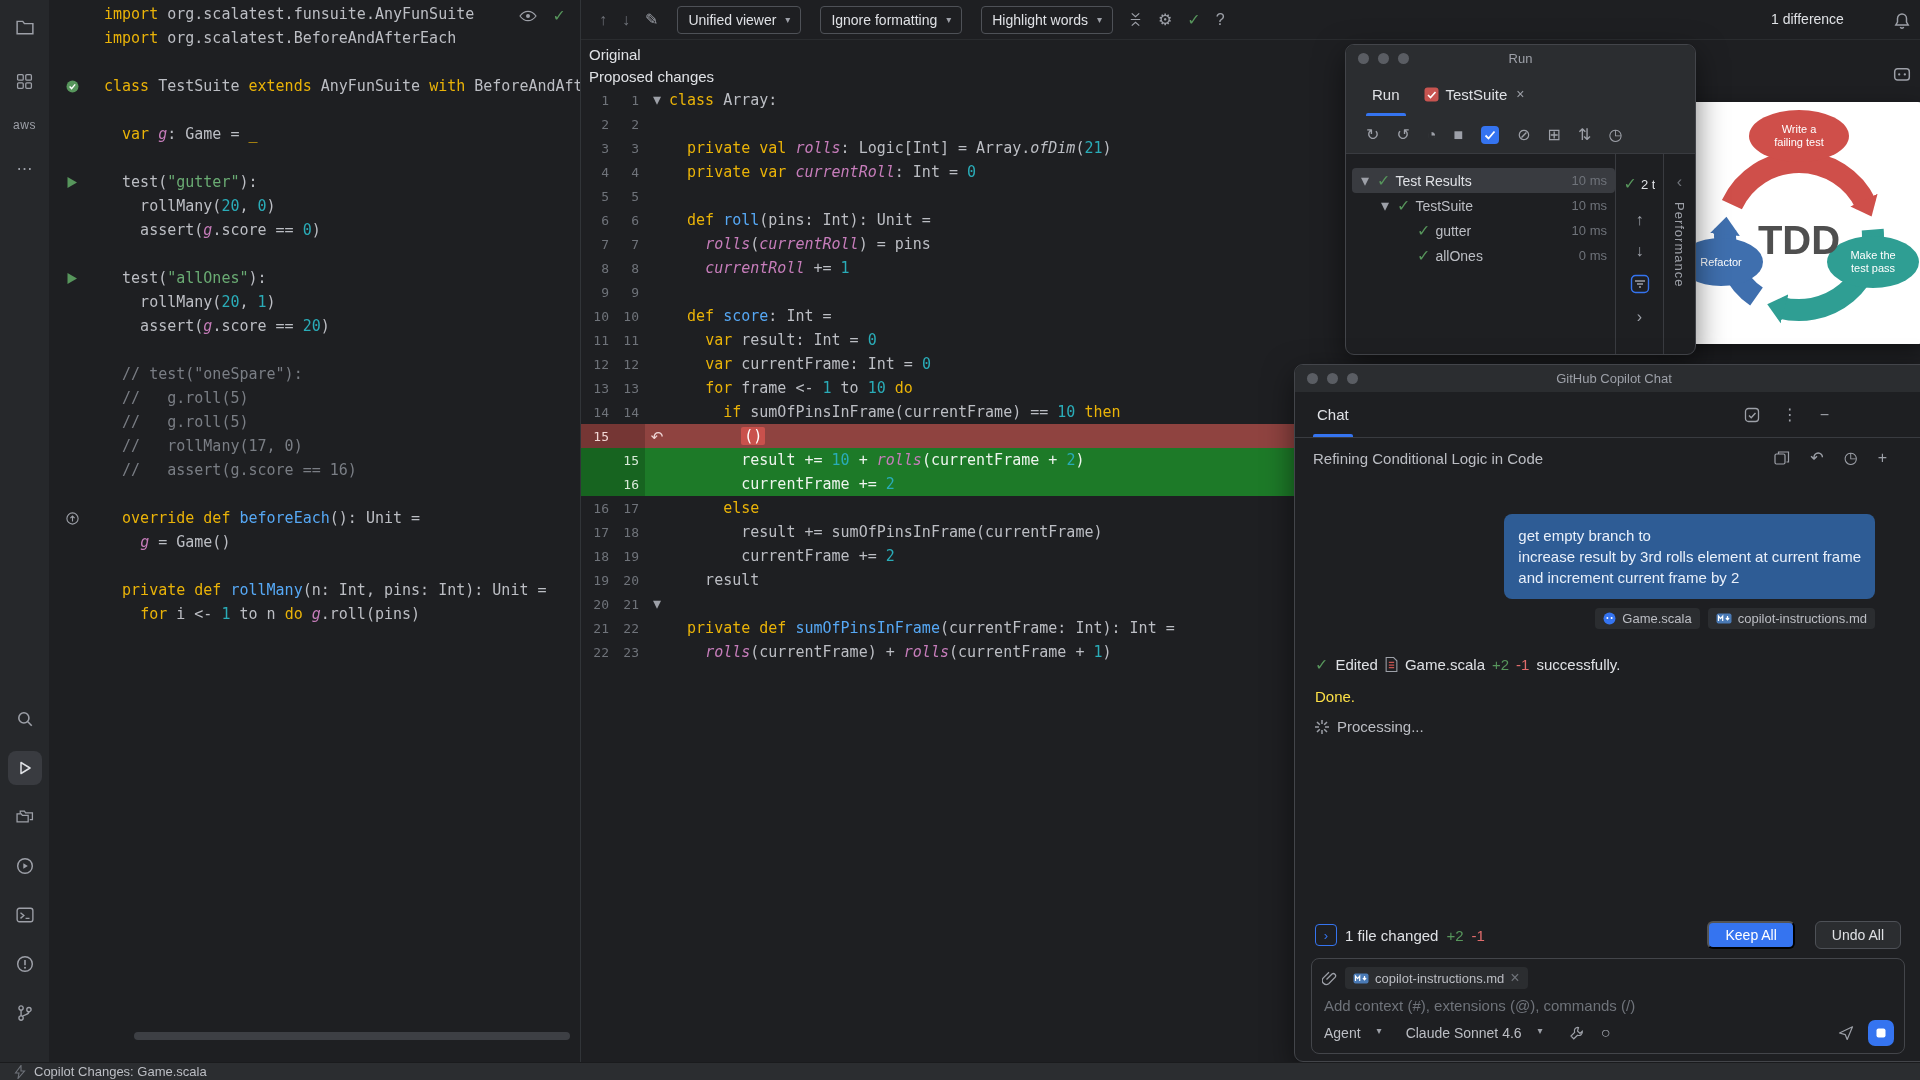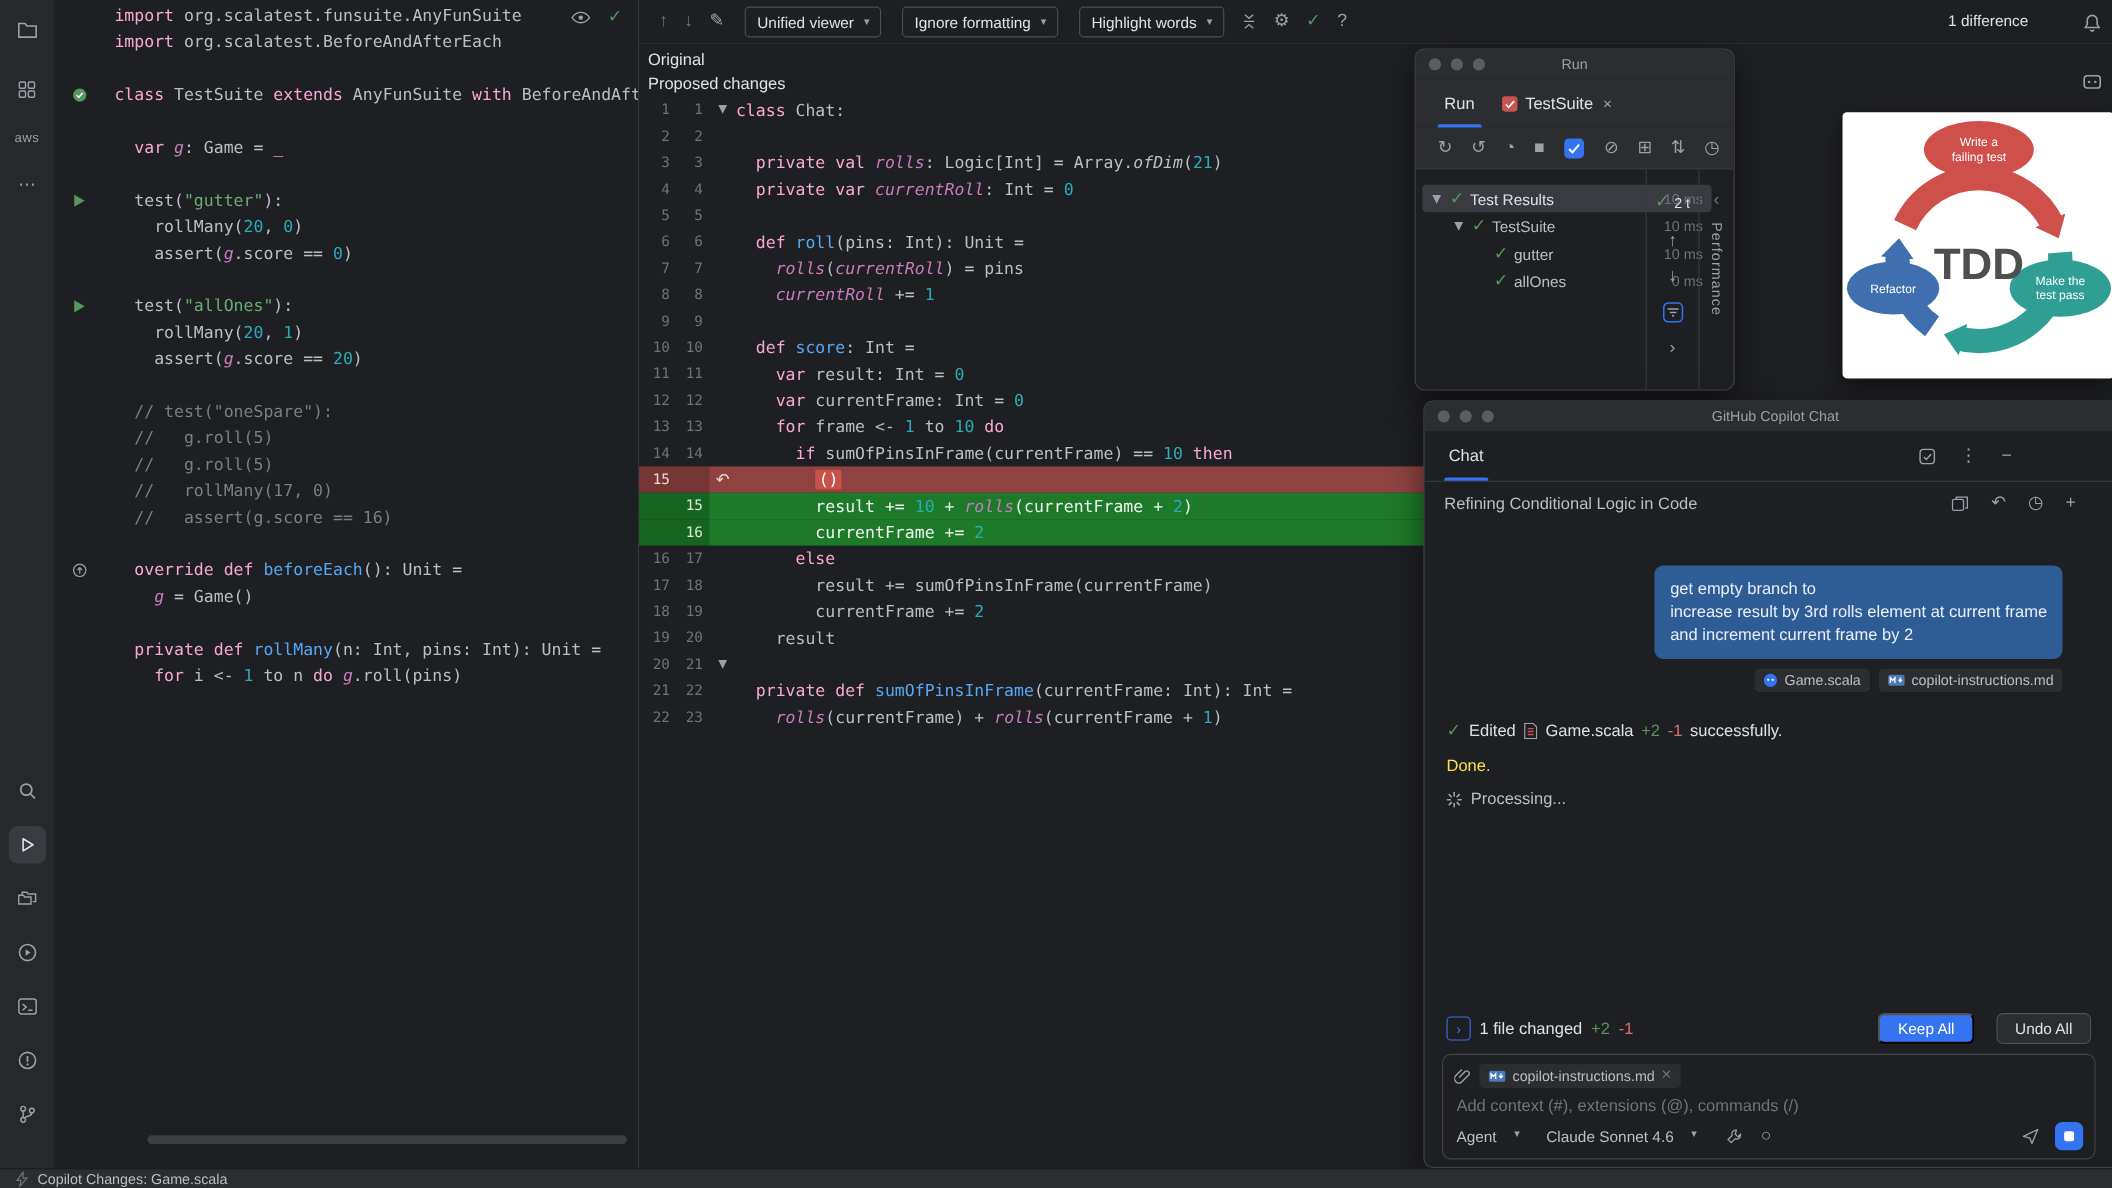--- a/index.html
+++ b/index.html
@@ -20,21 +20,21 @@
   #ab-top .ic, #ab-bottom .ic { width:34px; height:34px; }
   .ic-run-active { background:#393b40; border-radius:8px; }
   .aws-text { font-size:12px; color:#9da0a8; letter-spacing:.5px; }
 
   
   .left-editor { position:absolute; left:49px; top:0; width:531px; bottom:18px; background:#1e1f22; overflow:hidden; }
   #ed-lines { position:absolute; top:2px; left:0; right:0; }
   .ed-line { position:relative; height:24px; display:flex; align-items:center; padding-left:55px; }
   .ed-gutter { position:absolute; left:10px; width:26px; display:flex; justify-content:center; }
   .code { font-family:"DejaVu Sans Mono", monospace; font-size:15px; white-space:pre; }
-  .tk-k { color:#f9a8d4; }
+  .tk-k { color:#eab308; }
   .tk-s { color:#6aab73; }
   .tk-n { color:#2aacb8; }
   .tk-c { color:#7a7e85; }
   .tk-f { color:#56a8f5; }
   .tk-v { color:#c77dbb; font-style:italic; }
   .tk-p { color:#bcbec4; }
   .tk-i { color:#bcbec4; font-style:italic; }
   .tk-x { background:#c9514c; color:#fff; border-radius:2px; padding:0 3px; }
   .inspect { position:absolute; top:8px; right:14px; display:flex; gap:16px; align-items:center; }
   .hscroll { position:absolute; bottom:22px; left:85px; right:10px; height:8px; border-radius:4px; background:#4e5157; opacity:.65; }
@@ -62,21 +62,21 @@
   #tr-icons { position:absolute; right:9px; top:12px; display:flex; flex-direction:column; gap:36px; align-items:center; }
 
   
   .fwin { position:absolute; background:#1e1f22; border:1px solid #43454a; border-radius:9px; box-shadow:0 10px 30px rgba(0,0,0,.5); overflow:hidden; }
   .mac-titlebar { height:27px; background:#2b2d30; position:relative; display:flex; align-items:center; justify-content:center; }
   .mac-dots { position:absolute; left:12px; top:8px; display:flex; gap:9px; }
   .mac-dot { width:11px; height:11px; border-radius:50%; background:#5a5d63; }
   .win-title { font-size:13px; color:#9da0a8; }
 
   
-  .run-window { left:1286px; top:44px; width:291px; height:311px; z-index:20; }
+  .run-window { left:1345px; top:44px; width:351px; height:311px; z-index:20; }
   .run-tabs { height:44px; background:#2b2d30; display:flex; align-items:stretch; padding-left:14px; }
   .rtab { position:relative; display:flex; align-items:center; gap:7px; padding:0 12px; font-size:15px; color:#dfe1e5; }
   .rtab.active::after { content:""; position:absolute; left:6px; right:6px; bottom:0; height:3px; background:#3574f0; border-radius:2px 2px 0 0; }
   .tclose { font-size:14px; color:#9da0a8; margin-left:2px; }
   .run-toolbar { height:38px; background:#2b2d30; border-bottom:1px solid #393b40; display:flex; align-items:center; gap:17px; padding-left:20px; }
   .run-body { position:absolute; top:109px; left:0; right:0; bottom:0; }
   #run-tree { position:absolute; top:14px; left:6px; width:263px; }
   .tr-row { height:25px; display:flex; align-items:center; gap:5px; border-radius:4px; font-size:14px; color:#bcbec4; padding-right:8px; }
   .tr-row.selected { background:#393b40; color:#dfe1e5; }
   .tr-chev { width:14px; font-size:11px; color:#9da0a8; text-align:center; }
@@ -371,21 +371,21 @@
       <div data-name="original-label">Original</div>
       <div data-name="proposed-label">Proposed changes</div>
     </div>
     <div id="diff-rows" data-name="diff-code">
         <div class="drow" data-name="diff-row">
           <span class="dl">1</span>
           <span class="dr">1</span>
           <span class="dfold" data-name="fold-region-icon">
             <span class="ic ic-chev-down" data-name="chev-down-icon">▾</span>
           </span>
-          <span class="dcode"><span class="tk-k">class</span><span class="tk-p"> Chat:</span></span>
+          <span class="dcode"><span class="tk-k">class</span><span class="tk-p"> Array:</span></span>
         </div>
         <div class="drow" data-name="diff-row">
           <span class="dl">2</span>
           <span class="dr">2</span>
           <span class="dfold"></span>
           <span class="dcode"></span>
         </div>
         <div class="drow" data-name="diff-row">
           <span class="dl">3</span>
           <span class="dr">3</span>

